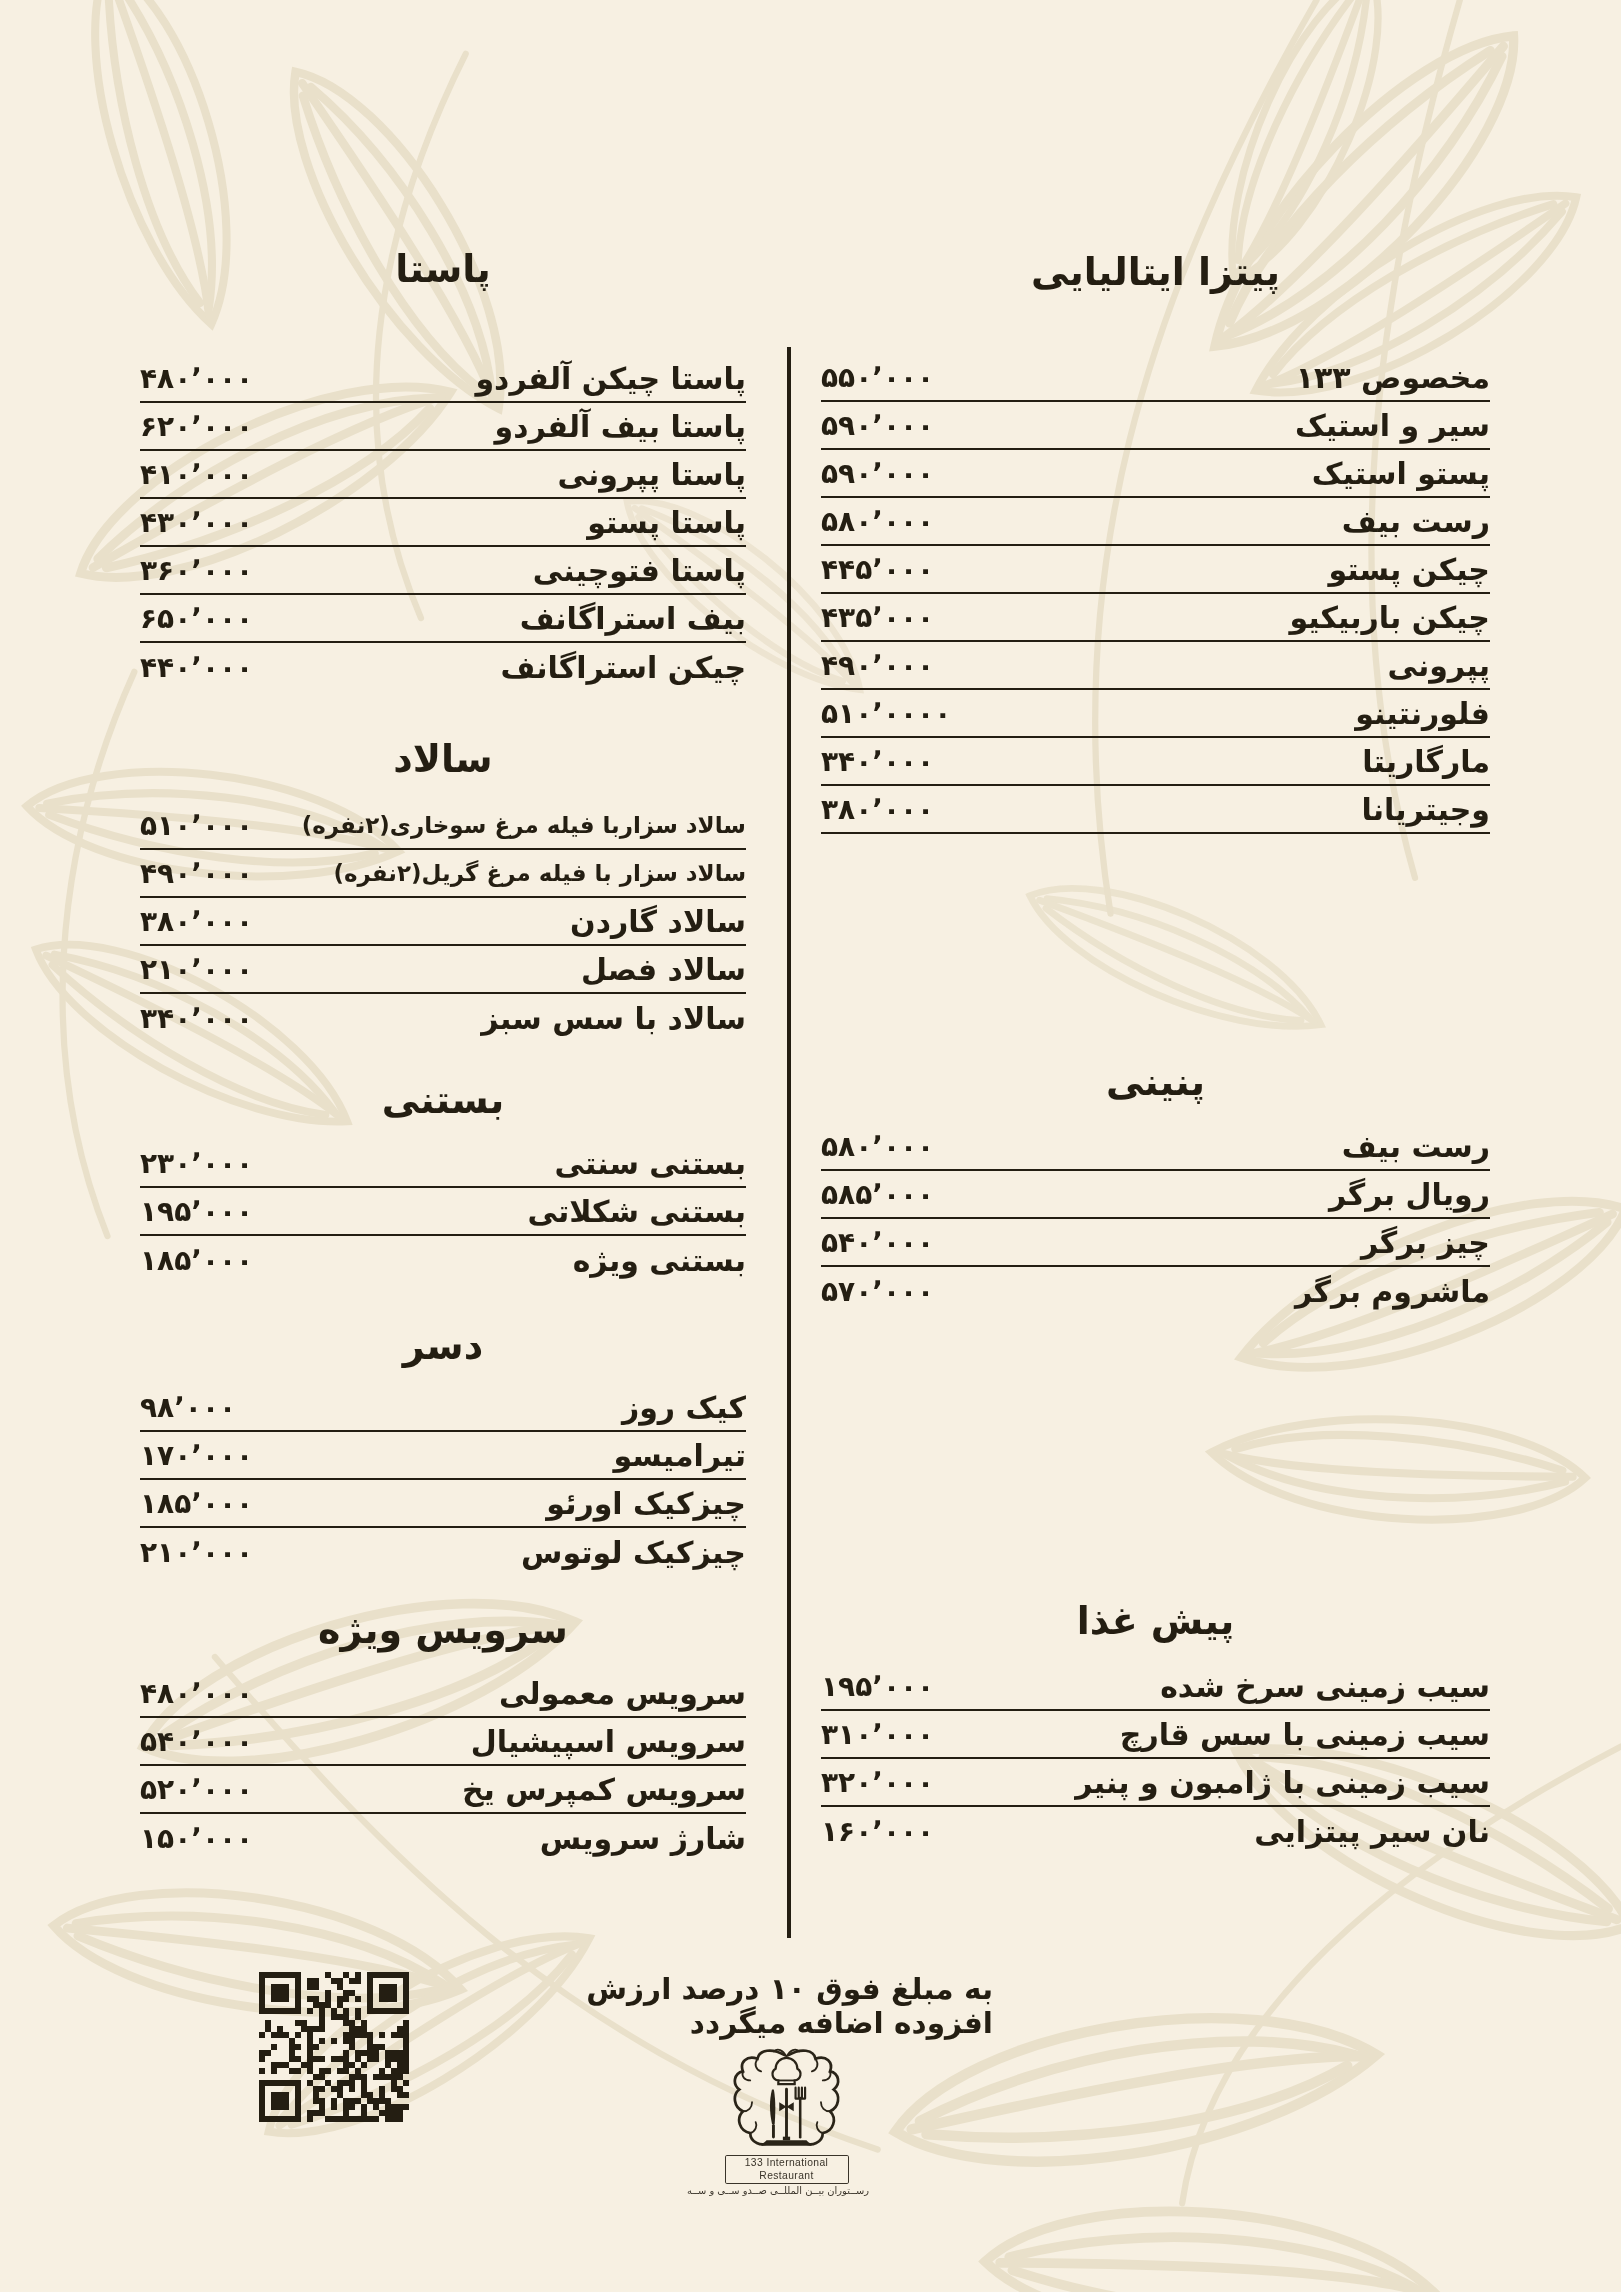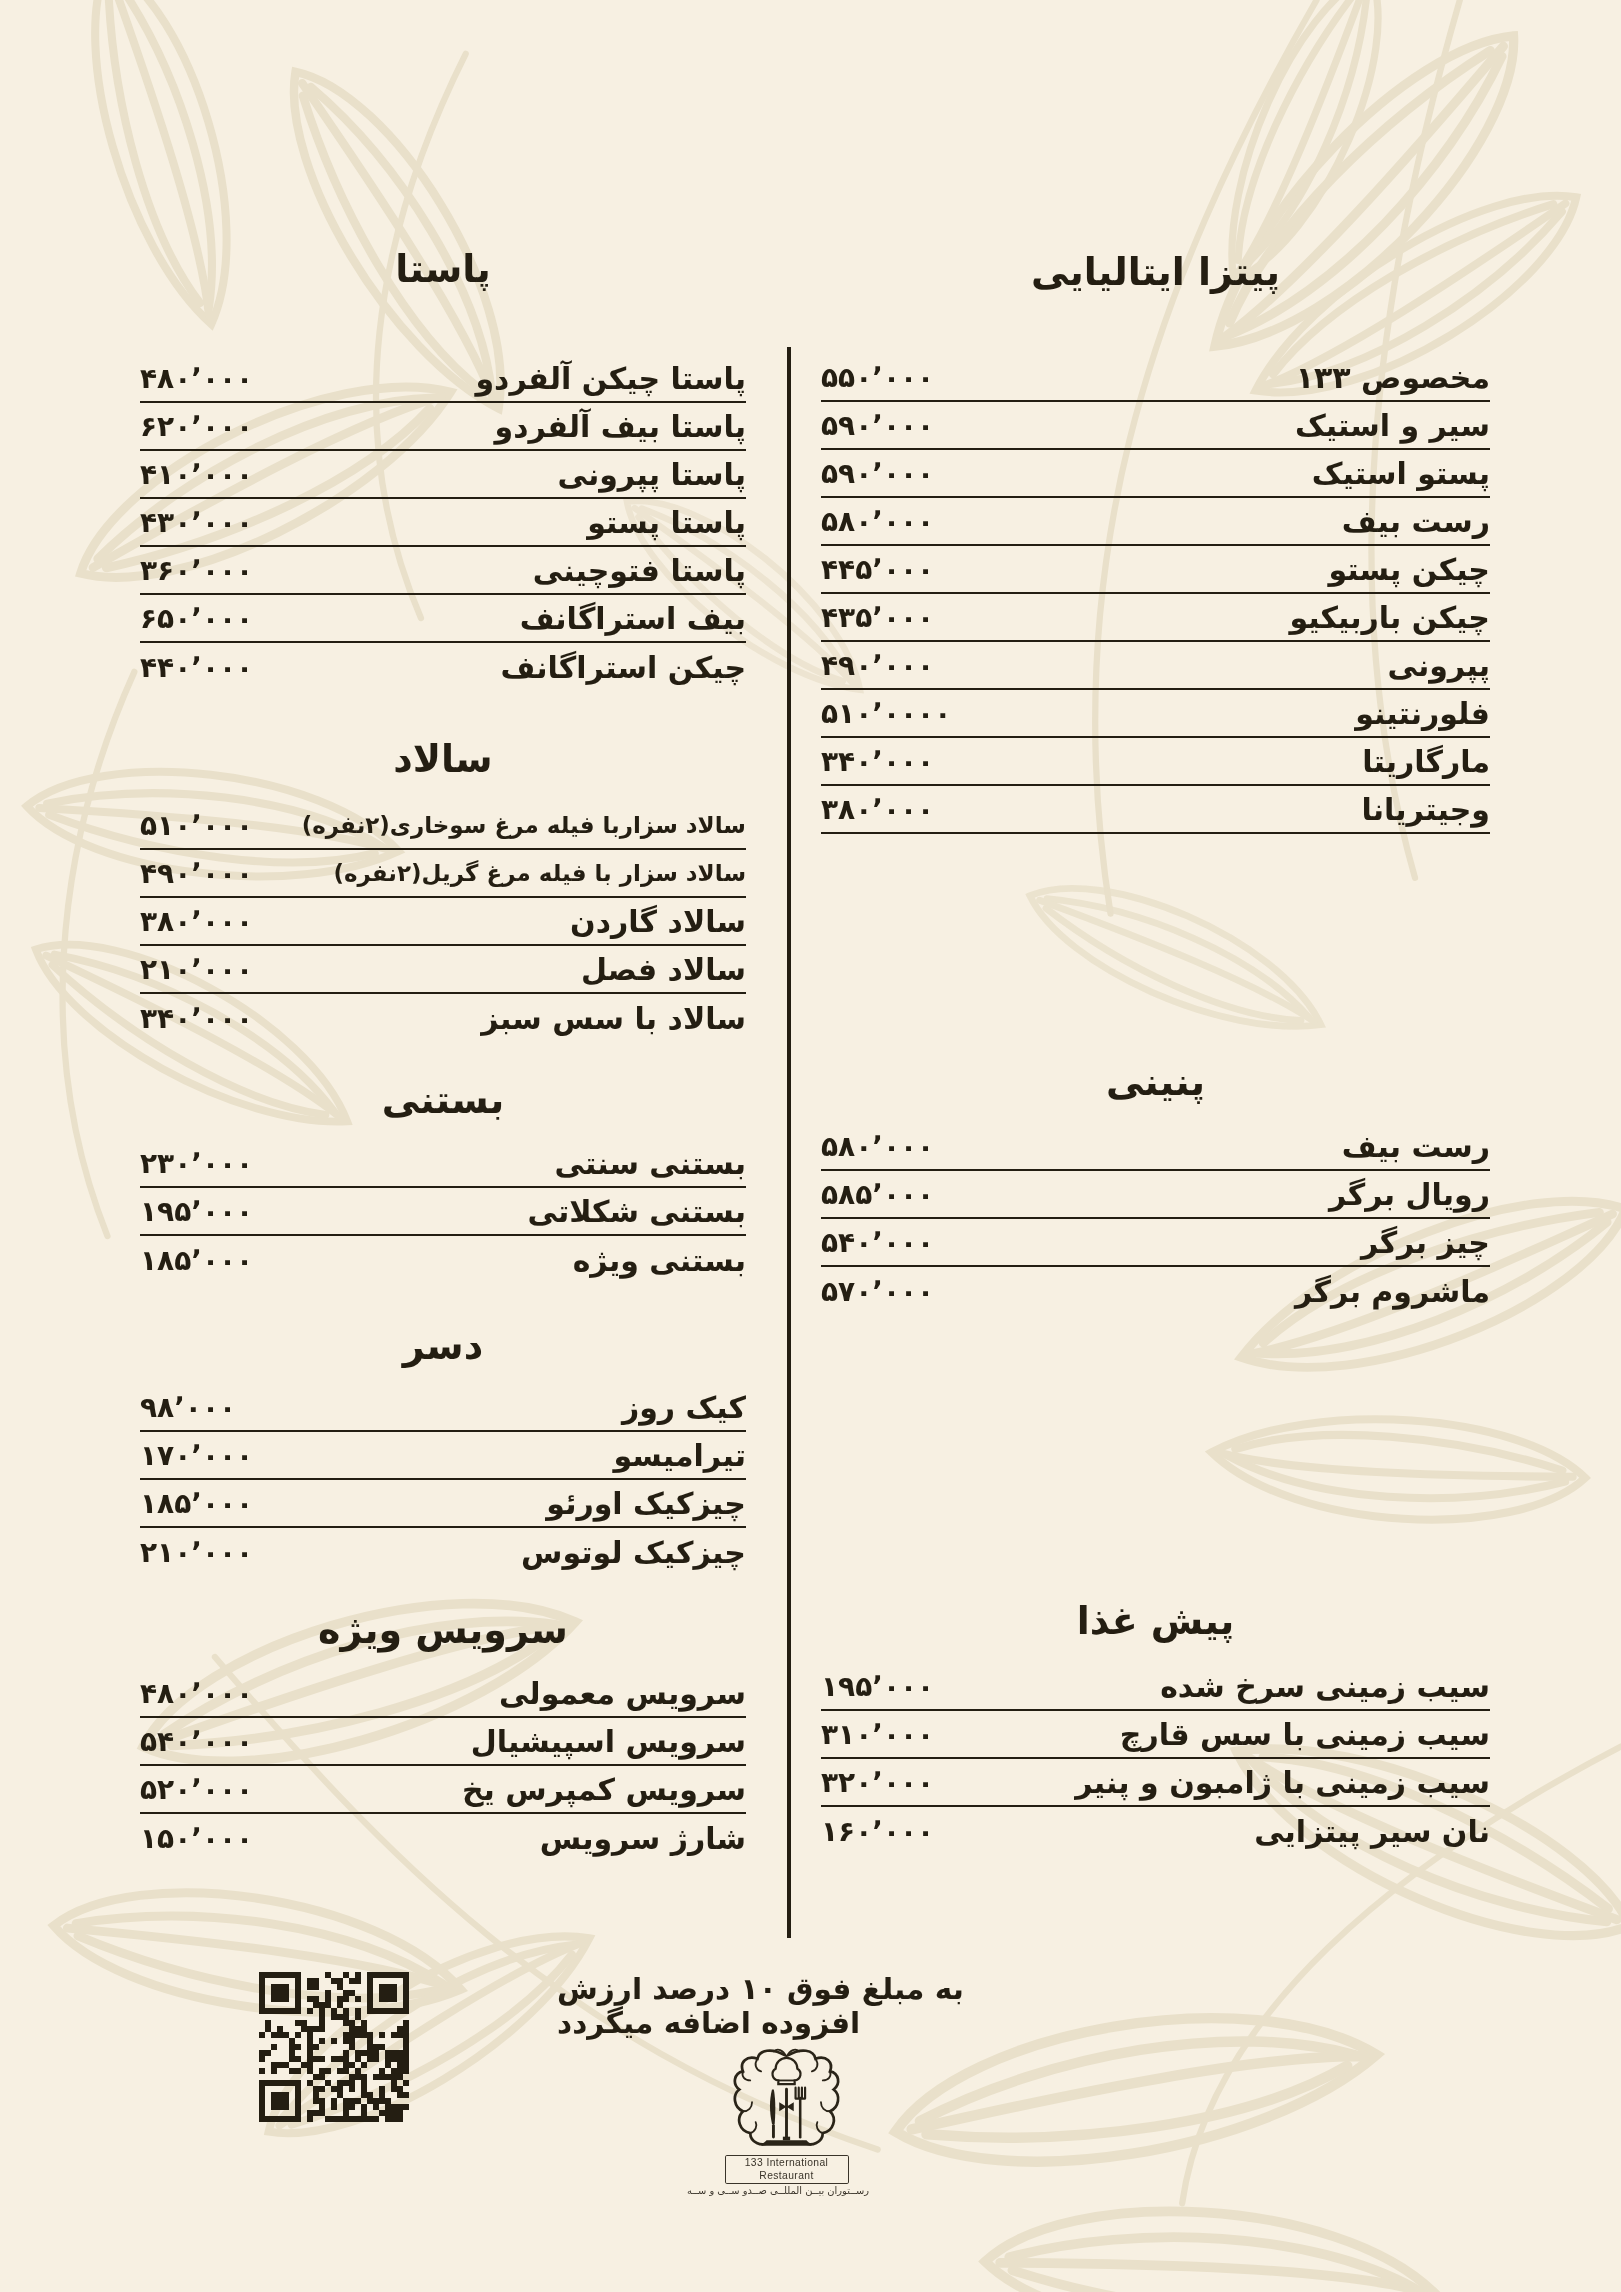--- a/index.html
+++ b/index.html
@@ -45,22 +45,22 @@
   .sec-left-0{top:244px;}  .sec-left-0 .rows{margin-top:61px;}
   .sec-left-1{top:734px;}  .sec-left-1 .rows{margin-top:18px;}
   .sec-left-2{top:1075px;} .sec-left-2 .rows{margin-top:15px;}
   .sec-left-3{top:1321px;} .sec-left-3 .rows{margin-top:13.4px;}
   .sec-left-4{top:1605px;} .sec-left-4 .rows{margin-top:15px;}
   .sec-right-0{top:247px;} .sec-right-0 .rows{margin-top:57px;}
   .sec-right-1{top:1057px;}.sec-right-1 .rows{margin-top:16px;}
   .sec-right-2{top:1596px;}.sec-right-2 .rows{margin-top:17px;}
 
   .vat-note{
-    position:absolute;left:577px;top:1972px;width:460px;
-    text-align:left;font-size:29.6px;font-weight:bold;
+    position:absolute;left:553px;top:1972px;width:460px;
+    text-align:right;font-size:29.6px;font-weight:bold;
   }
   .qr{position:absolute;left:279px;top:1972px;width:150px;height:150px;}
   .qr svg{width:150px;height:150px;display:block;}
   .logo{
     position:absolute;left:724px;top:2046px;width:165px;
     text-align:center;direction:ltr;
   }
   .logo-emblem{display:block;margin:0 auto;width:109px;height:107px;}
   .logo-box{
     margin:1.8px auto 0;width:124px;box-sizing:border-box;

